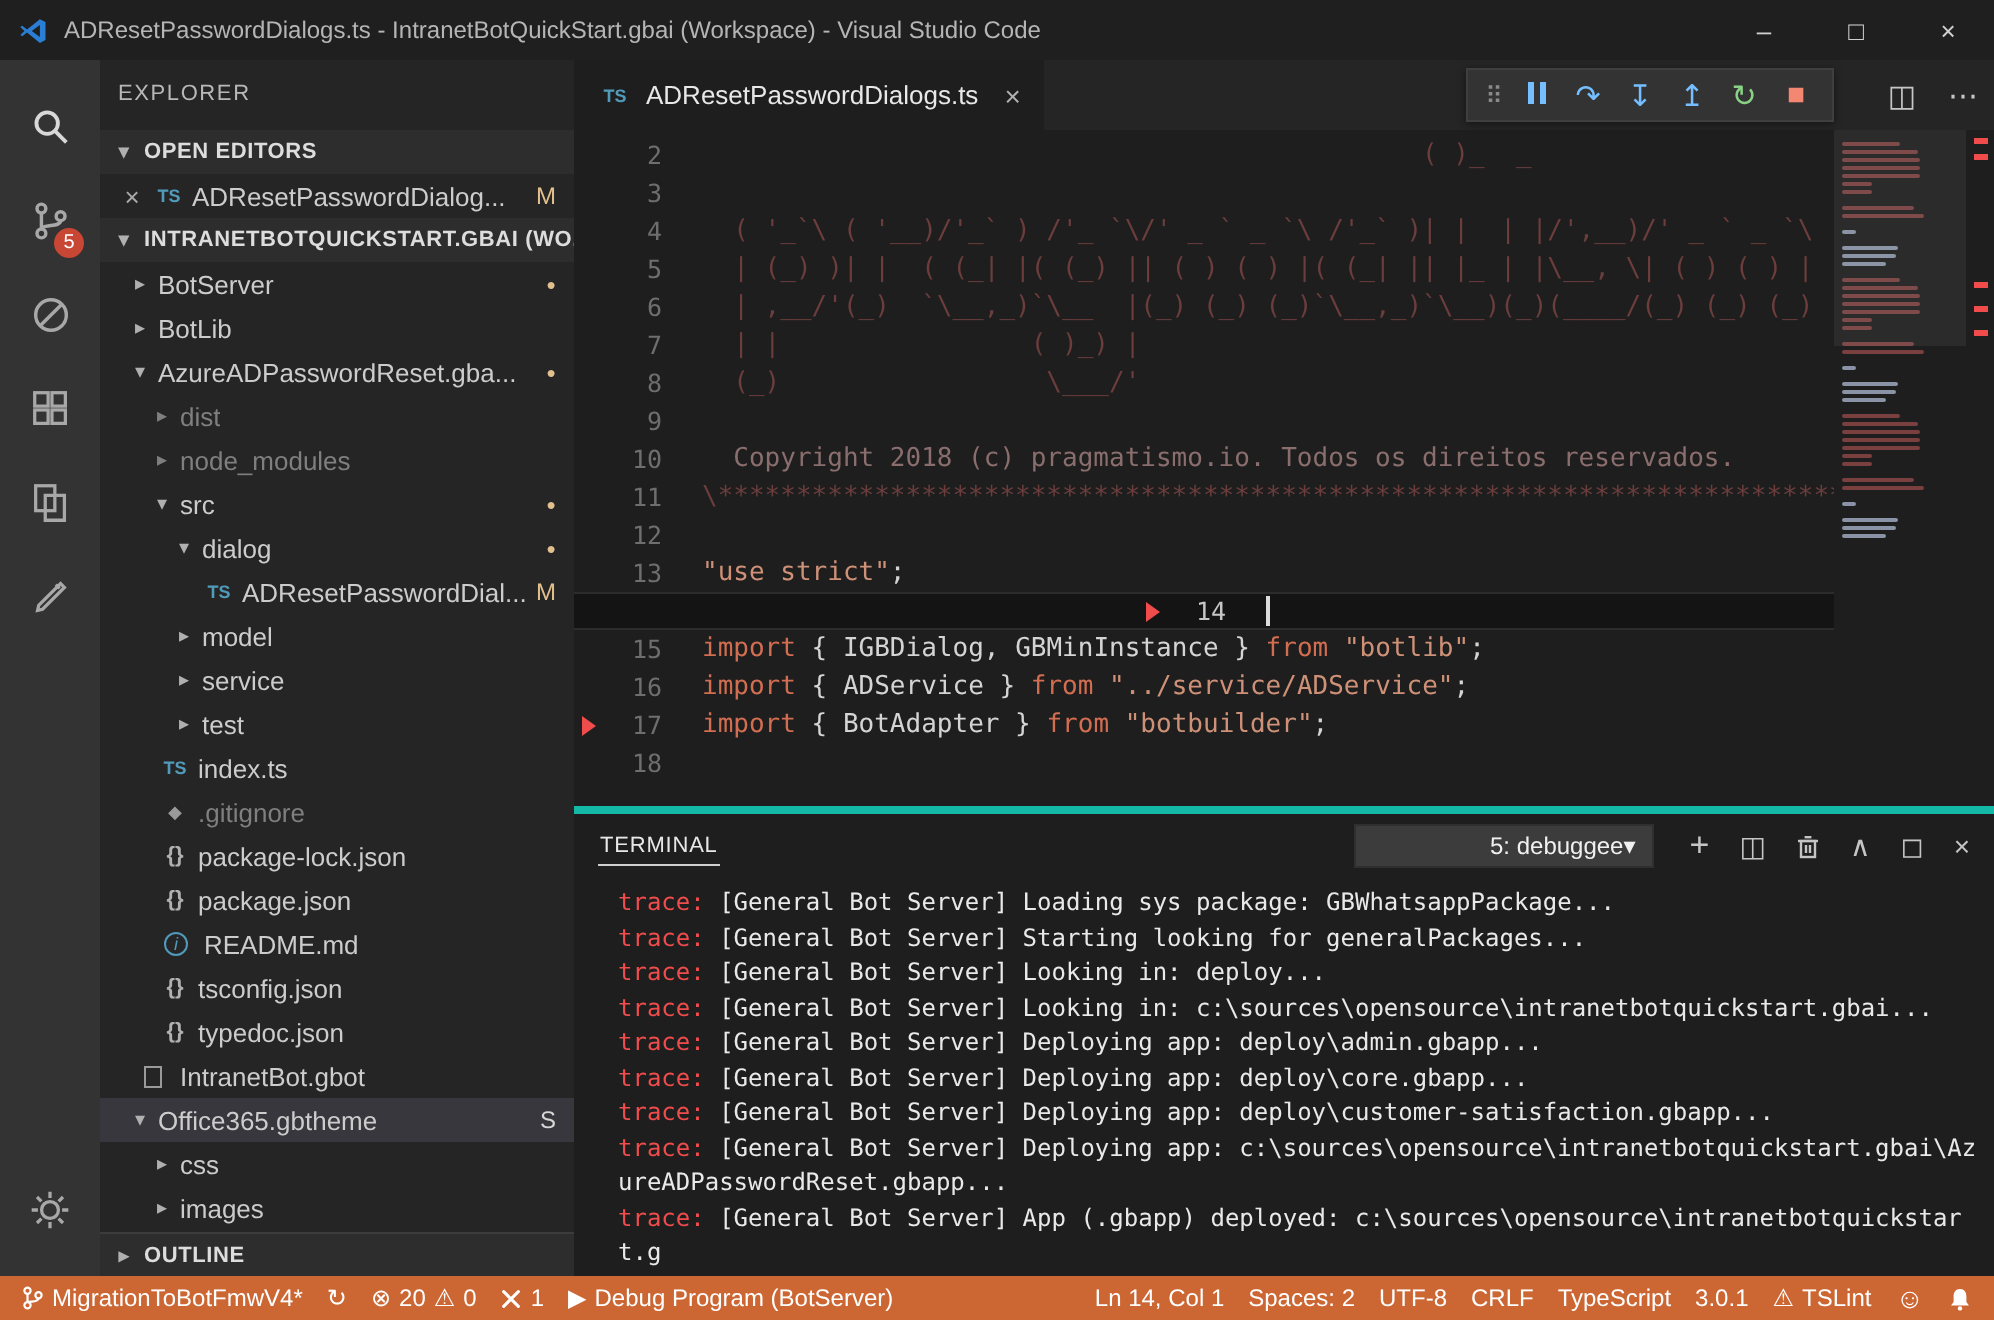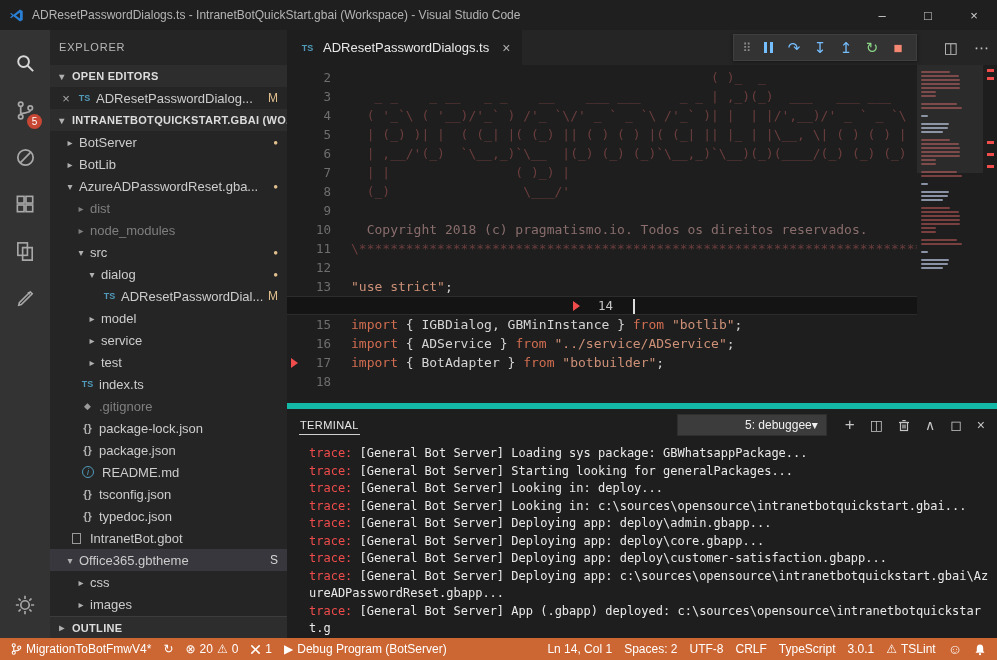--- a/index.html
+++ b/index.html
@@ -80,21 +80,21 @@
   .tok-string { color:#ce9178; } .tok-keyword { color:#d16d50; }
   .tok-ident { color:#d4d4d4; } .tok-plain { color:#d4d4d4; }
 
   .minimap { width:66px; flex:none; position:relative; background:#1e1e1e; padding-top:4px; }
   .mm-slider { position:absolute; top:0; left:0; right:0; height:108px; background:rgba(170,170,170,.10); }
   .mm-bar { height:2px; margin:2px 4px; border-radius:1px; }
   .overview-ruler { width:14px; flex:none; position:relative; background:#1e1e1e; }
   .overview-ruler i { position:absolute; right:3px; width:7px; height:3px; background:#f14c4c; }
 
   
-  .panel { height:235px; flex:none; border-top:6px solid #14b8a6; display:flex; flex-direction:column; background:#1e1e1e; }
+  .panel { height:235px; flex:none; border-top:4px solid #14b8a6; display:flex; flex-direction:column; background:#1e1e1e; }
   .panel-header { height:32px; flex:none; display:flex; align-items:center; padding:0 12px; }
   .panel-title { font-size:11px; color:#e7e7e7; letter-spacing:.4px; padding:3px 1px; border-bottom:1px solid #cfcfcf; cursor:pointer; }
   .term-select { margin-left:auto; width:150px; height:22px; background:#3c3c3c; border:1px solid #2f2f2f; color:#f0f0f0;
     font-size:12px; display:flex; align-items:center; justify-content:flex-end; padding:0 8px; cursor:pointer; }
   .panel-actions { display:flex; align-items:center; gap:15px; color:#c5c5c5; font-size:14px; margin-left:18px; }
   .panel-actions span { cursor:pointer; display:flex; align-items:center; }
   .term-content { flex:1; overflow:hidden; padding:4px 6px 0 22px;
     font-family:"DejaVu Sans Mono", monospace; font-size:12px; line-height:17.5px; color:#e9e9e9; }
   .term-line { white-space:pre-wrap; word-break:break-all; }
   .term-prefix { color:var(--trace-red,#F14C4C); }
@@ -315,21 +315,21 @@
         </div>
         <div class="tab-actions">
           <span>◫</span>
           <span>⋯</span>
         </div>
       </div>
 
       <div class="editor">
         <div class="code-area" id="code-lines">
             <div class="code-line"><span class="gutter"><span class="ln">2</span></span><span class="code-text"><span class="tok-comment">                                              ( )_  _</span></span></div>
-            <div class="code-line"><span class="gutter"><span class="ln">3</span></span><span class="code-text"><span class="tok-comment">   _ _    _ __   _ _    __    ___ ___     _ _ | ,_)(_)  ___   ___ ___</span></span></div>
+            <div class="code-line"><span class="gutter"><span class="ln">3</span></span></div>
             <div class="code-line"><span class="gutter"><span class="ln">4</span></span><span class="code-text"><span class="tok-comment">  ( '_`\ ( '__)/'_` ) /'_ `\/' _ ` _ `\ /'_` )| |  | |/',__)/' _ ` _ `\</span></span></div>
             <div class="code-line"><span class="gutter"><span class="ln">5</span></span><span class="code-text"><span class="tok-comment">  | (_) )| |  ( (_| |( (_) || ( ) ( ) |( (_| || |_ | |\__, \| ( ) ( ) |</span></span></div>
             <div class="code-line"><span class="gutter"><span class="ln">6</span></span><span class="code-text"><span class="tok-comment">  | ,__/'(_)  `\__,_)`\__  |(_) (_) (_)`\__,_)`\__)(_)(____/(_) (_) (_)</span></span></div>
             <div class="code-line"><span class="gutter"><span class="ln">7</span></span><span class="code-text"><span class="tok-comment">  | |                ( )_) |</span></span></div>
             <div class="code-line"><span class="gutter"><span class="ln">8</span></span><span class="code-text"><span class="tok-comment">  (_)                 \___/'</span></span></div>
             <div class="code-line"><span class="gutter"><span class="ln">9</span></span><span class="code-text"></span></div>
             <div class="code-line"><span class="gutter"><span class="ln">10</span></span><span class="code-text"><span class="tok-comment2">  Copyright 2018 (c) pragmatismo.io. Todos os direitos reservados.</span></span></div>
             <div class="code-line"><span class="gutter"><span class="ln">11</span></span><span class="code-text"><span class="tok-comment">\*************************************************************************/</span></span></div>
             <div class="code-line"><span class="gutter"><span class="ln">12</span></span><span class="code-text"></span></div>
             <div class="code-line"><span class="gutter"><span class="ln">13</span></span><span class="code-text"><span class="tok-string">"use strict"</span><span class="tok-plain">;</span></span></div>

